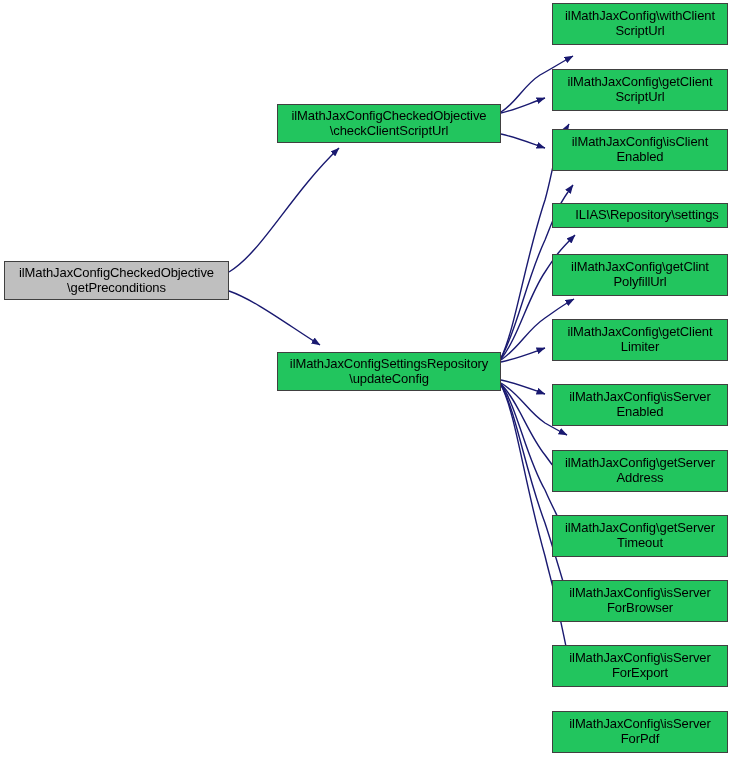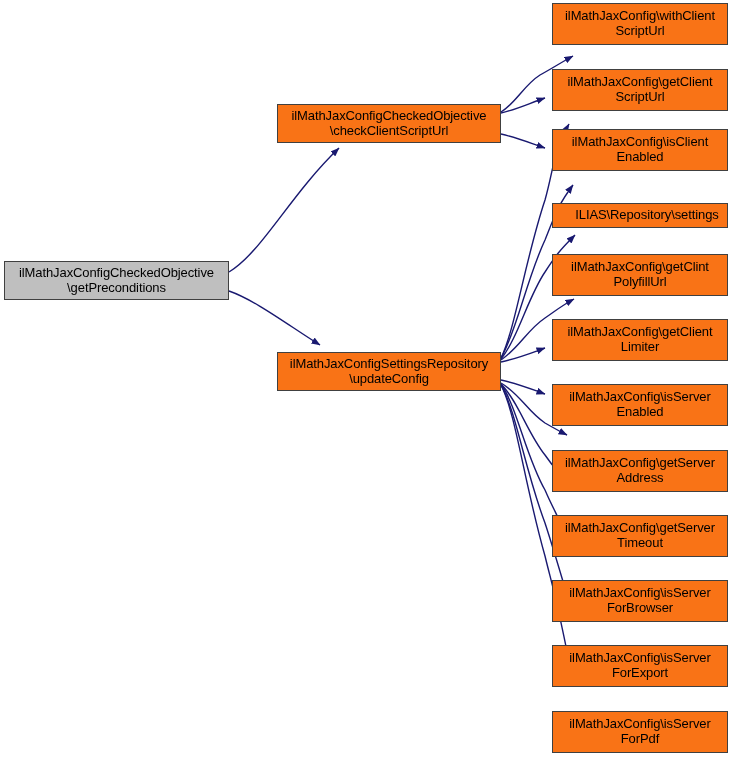--- a/index.html
+++ b/index.html
@@ -22,21 +22,21 @@
     position: absolute;
     top: 0;
     left: 0;
     width: 735px;
     height: 757px;
   }
   .node-box {
     position: absolute;
     box-sizing: border-box;
     border: 1px solid #404040;
-    background: #f97316;
+    background: #22c55e;
     display: flex;
     align-items: center;
     justify-content: center;
     text-align: center;
     line-height: 1.12;
     font-size: 13px;
     color: #000000;
     letter-spacing: -0.1px;
     overflow: hidden;
     white-space: pre-line;

